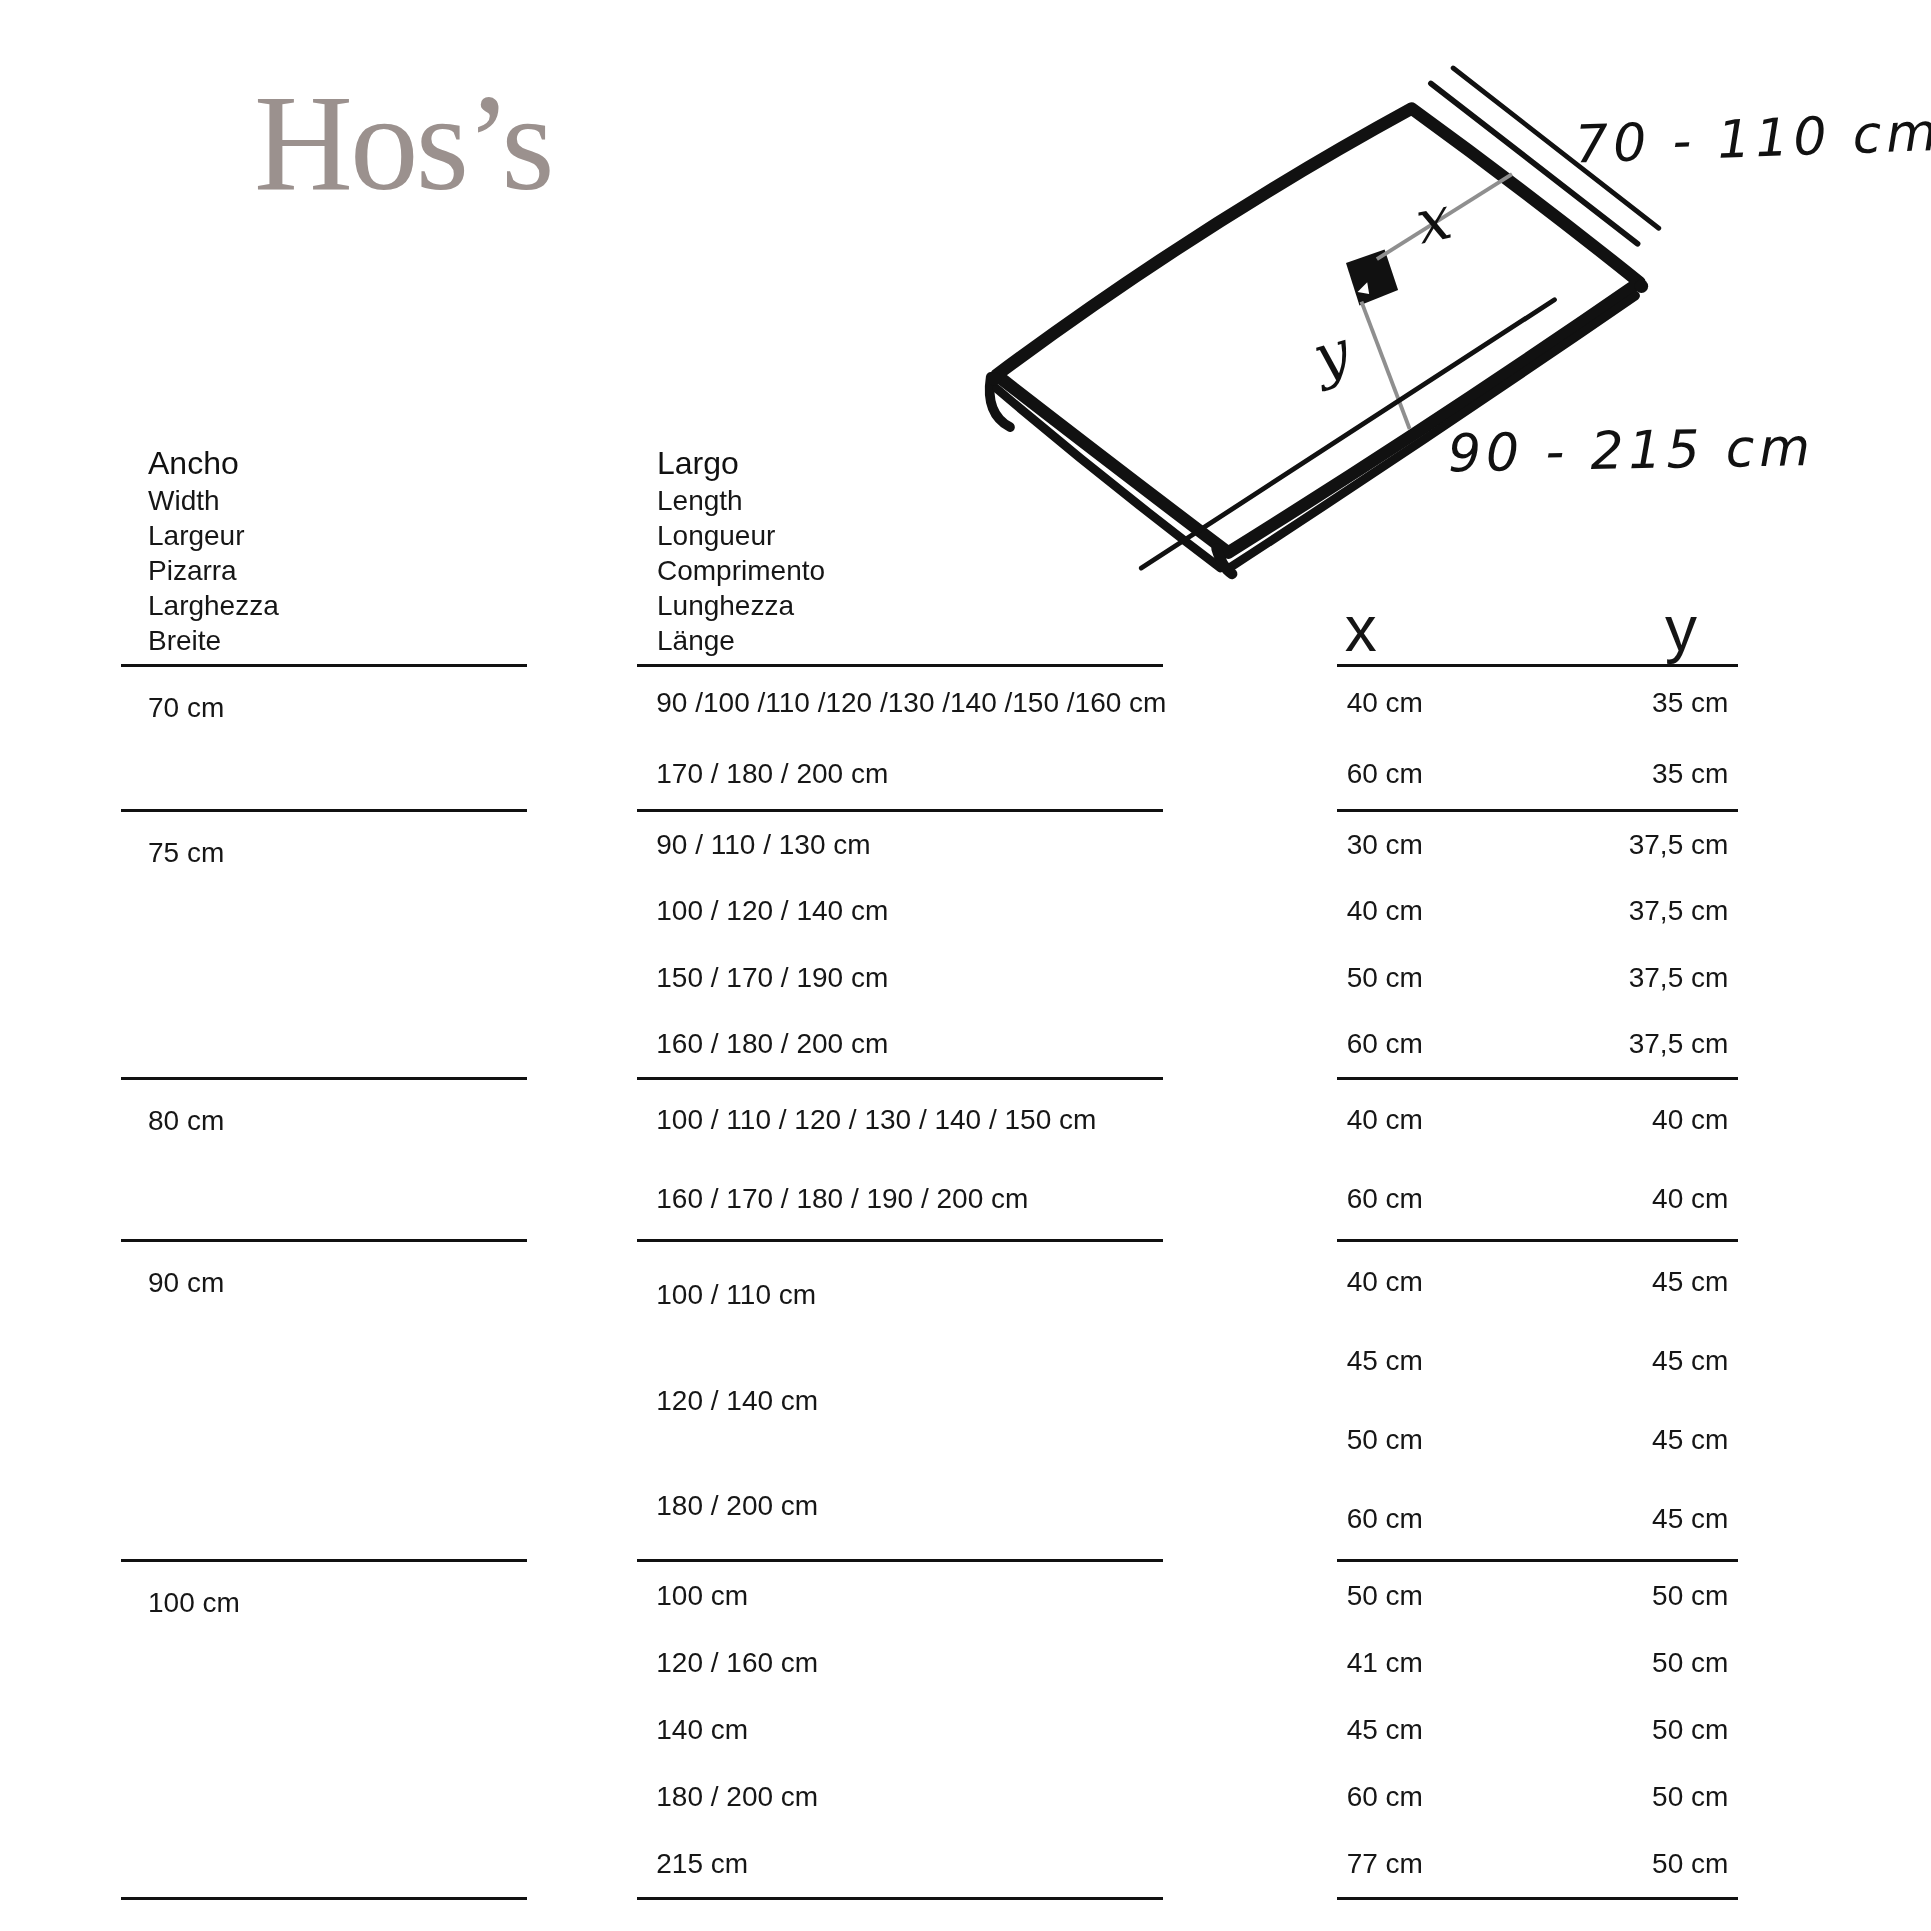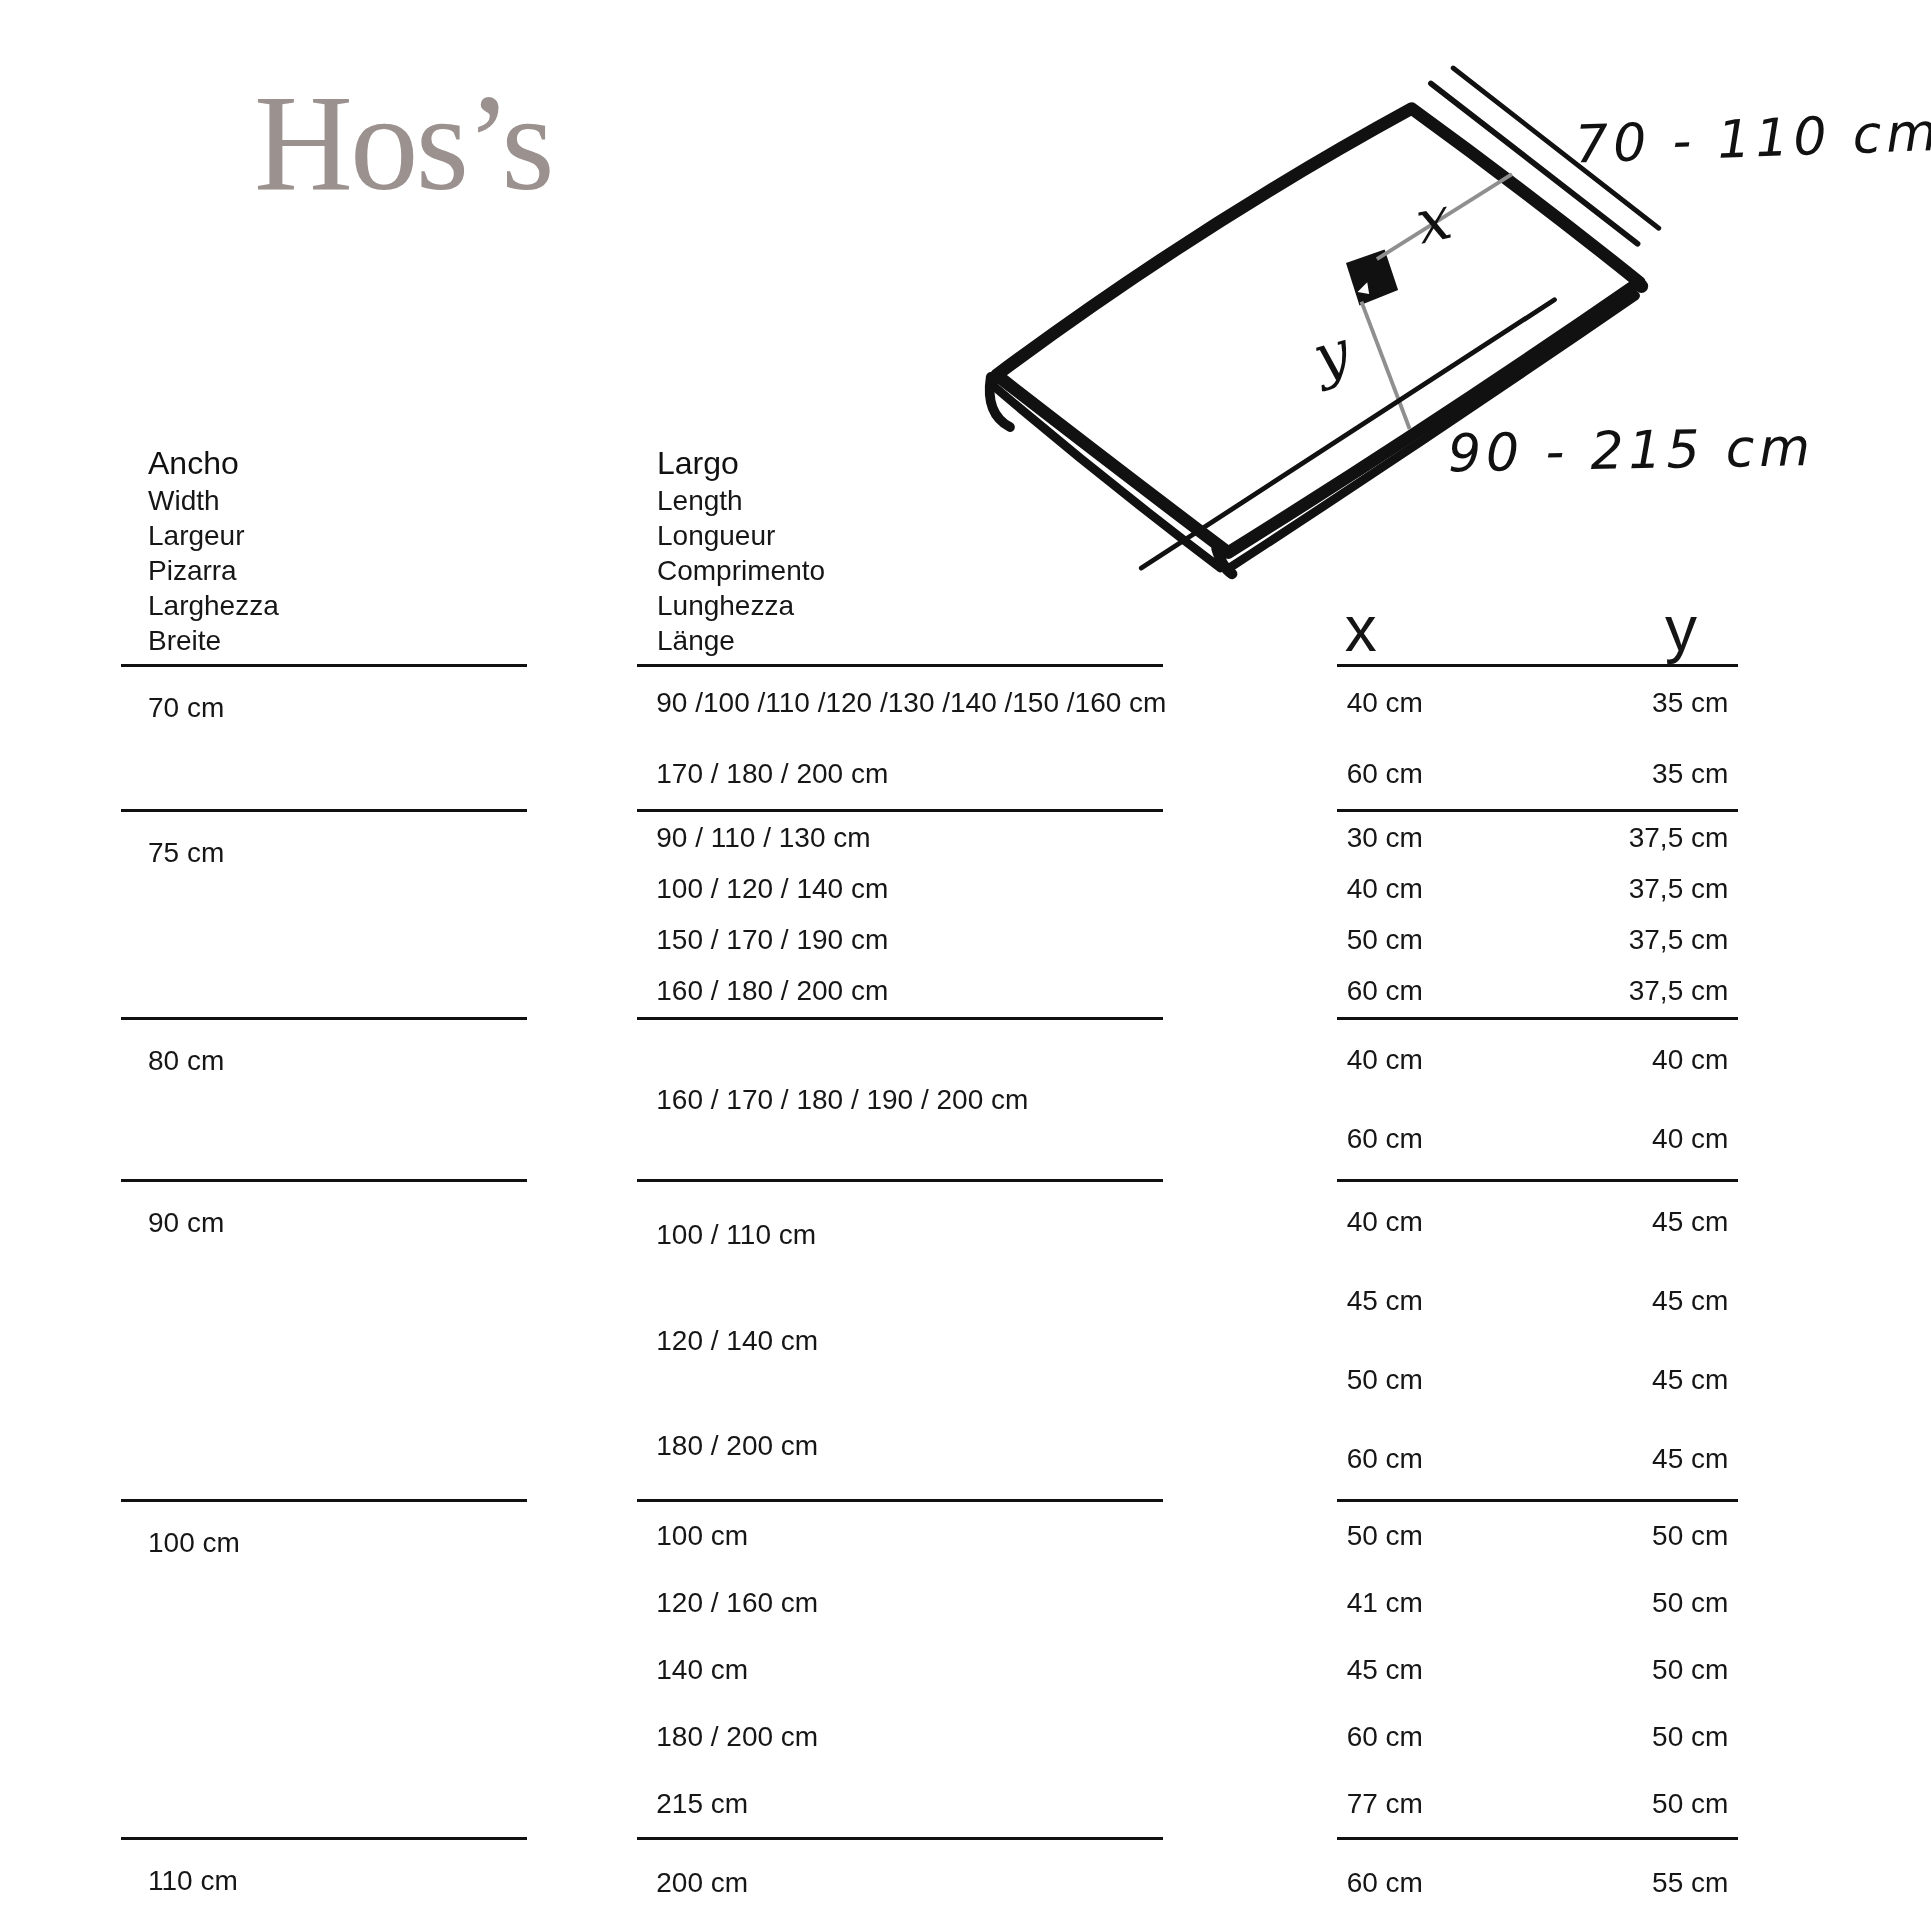--- a/index.html
+++ b/index.html
@@ -31,21 +31,21 @@
   
   .spec-col{position:absolute;top:664px;border-top:3.9px solid #111;}
   .col-ancho{left:121px;width:406px;}
   .col-largo{left:637px;width:526px;}
   .col-xy{left:1337px;width:401px;}
 
   .sec{box-sizing:border-box;border-bottom:3.9px solid #111;
        display:flex;flex-direction:column;justify-content:space-evenly;}
   .sec.top{justify-content:flex-start;padding-top:7.7px;}
   .sec:last-child{border-bottom:none;}
-  .hA{height:145px;} .hB{height:208px;} .hC{height:162px;}
+  .hA{height:145px;} .hB{height:268px;} .hC{height:162px;}
   .hD{height:320px;} .hE{height:338px;} .hF{height:85px;}
 
   .r{flex:1;display:flex;align-items:center;}
   .acell{height:66px;display:flex;align-items:center;padding-left:27px;}
   .v{font-size:28px;color:#161616;white-space:nowrap;}
   .col-largo .r{padding-left:19.3px;}
   .col-xy .r{padding:0 9.7px;}
   .col-xy .yv{margin-left:auto;}
 
   
@@ -134,20 +134,21 @@
       <div class="r v">90 /100 /110 /120 /130 /140 /150 /160 cm</div>
       <div class="r v">170 / 180 / 200 cm</div>
     </div>
     <div class="sec hB">
       <div class="r v">90 / 110 / 130 cm</div>
       <div class="r v">100 / 120 / 140 cm</div>
       <div class="r v">150 / 170 / 190 cm</div>
       <div class="r v">160 / 180 / 200 cm</div>
     </div>
     <div class="sec hC">
+      <div class="r v">100 / 110 / 120 / 130 / 140 / 150 cm</div>
       <div class="r v">160 / 170 / 180 / 190 / 200 cm</div>
     </div>
     <div class="sec hD">
       <div class="r v">100 / 110 cm</div>
       <div class="r v">120 / 140 cm</div>
       <div class="r v">180 / 200 cm</div>
     </div>
     <div class="sec hE">
       <div class="r v">100 cm</div>
       <div class="r v">120 / 160 cm</div>

